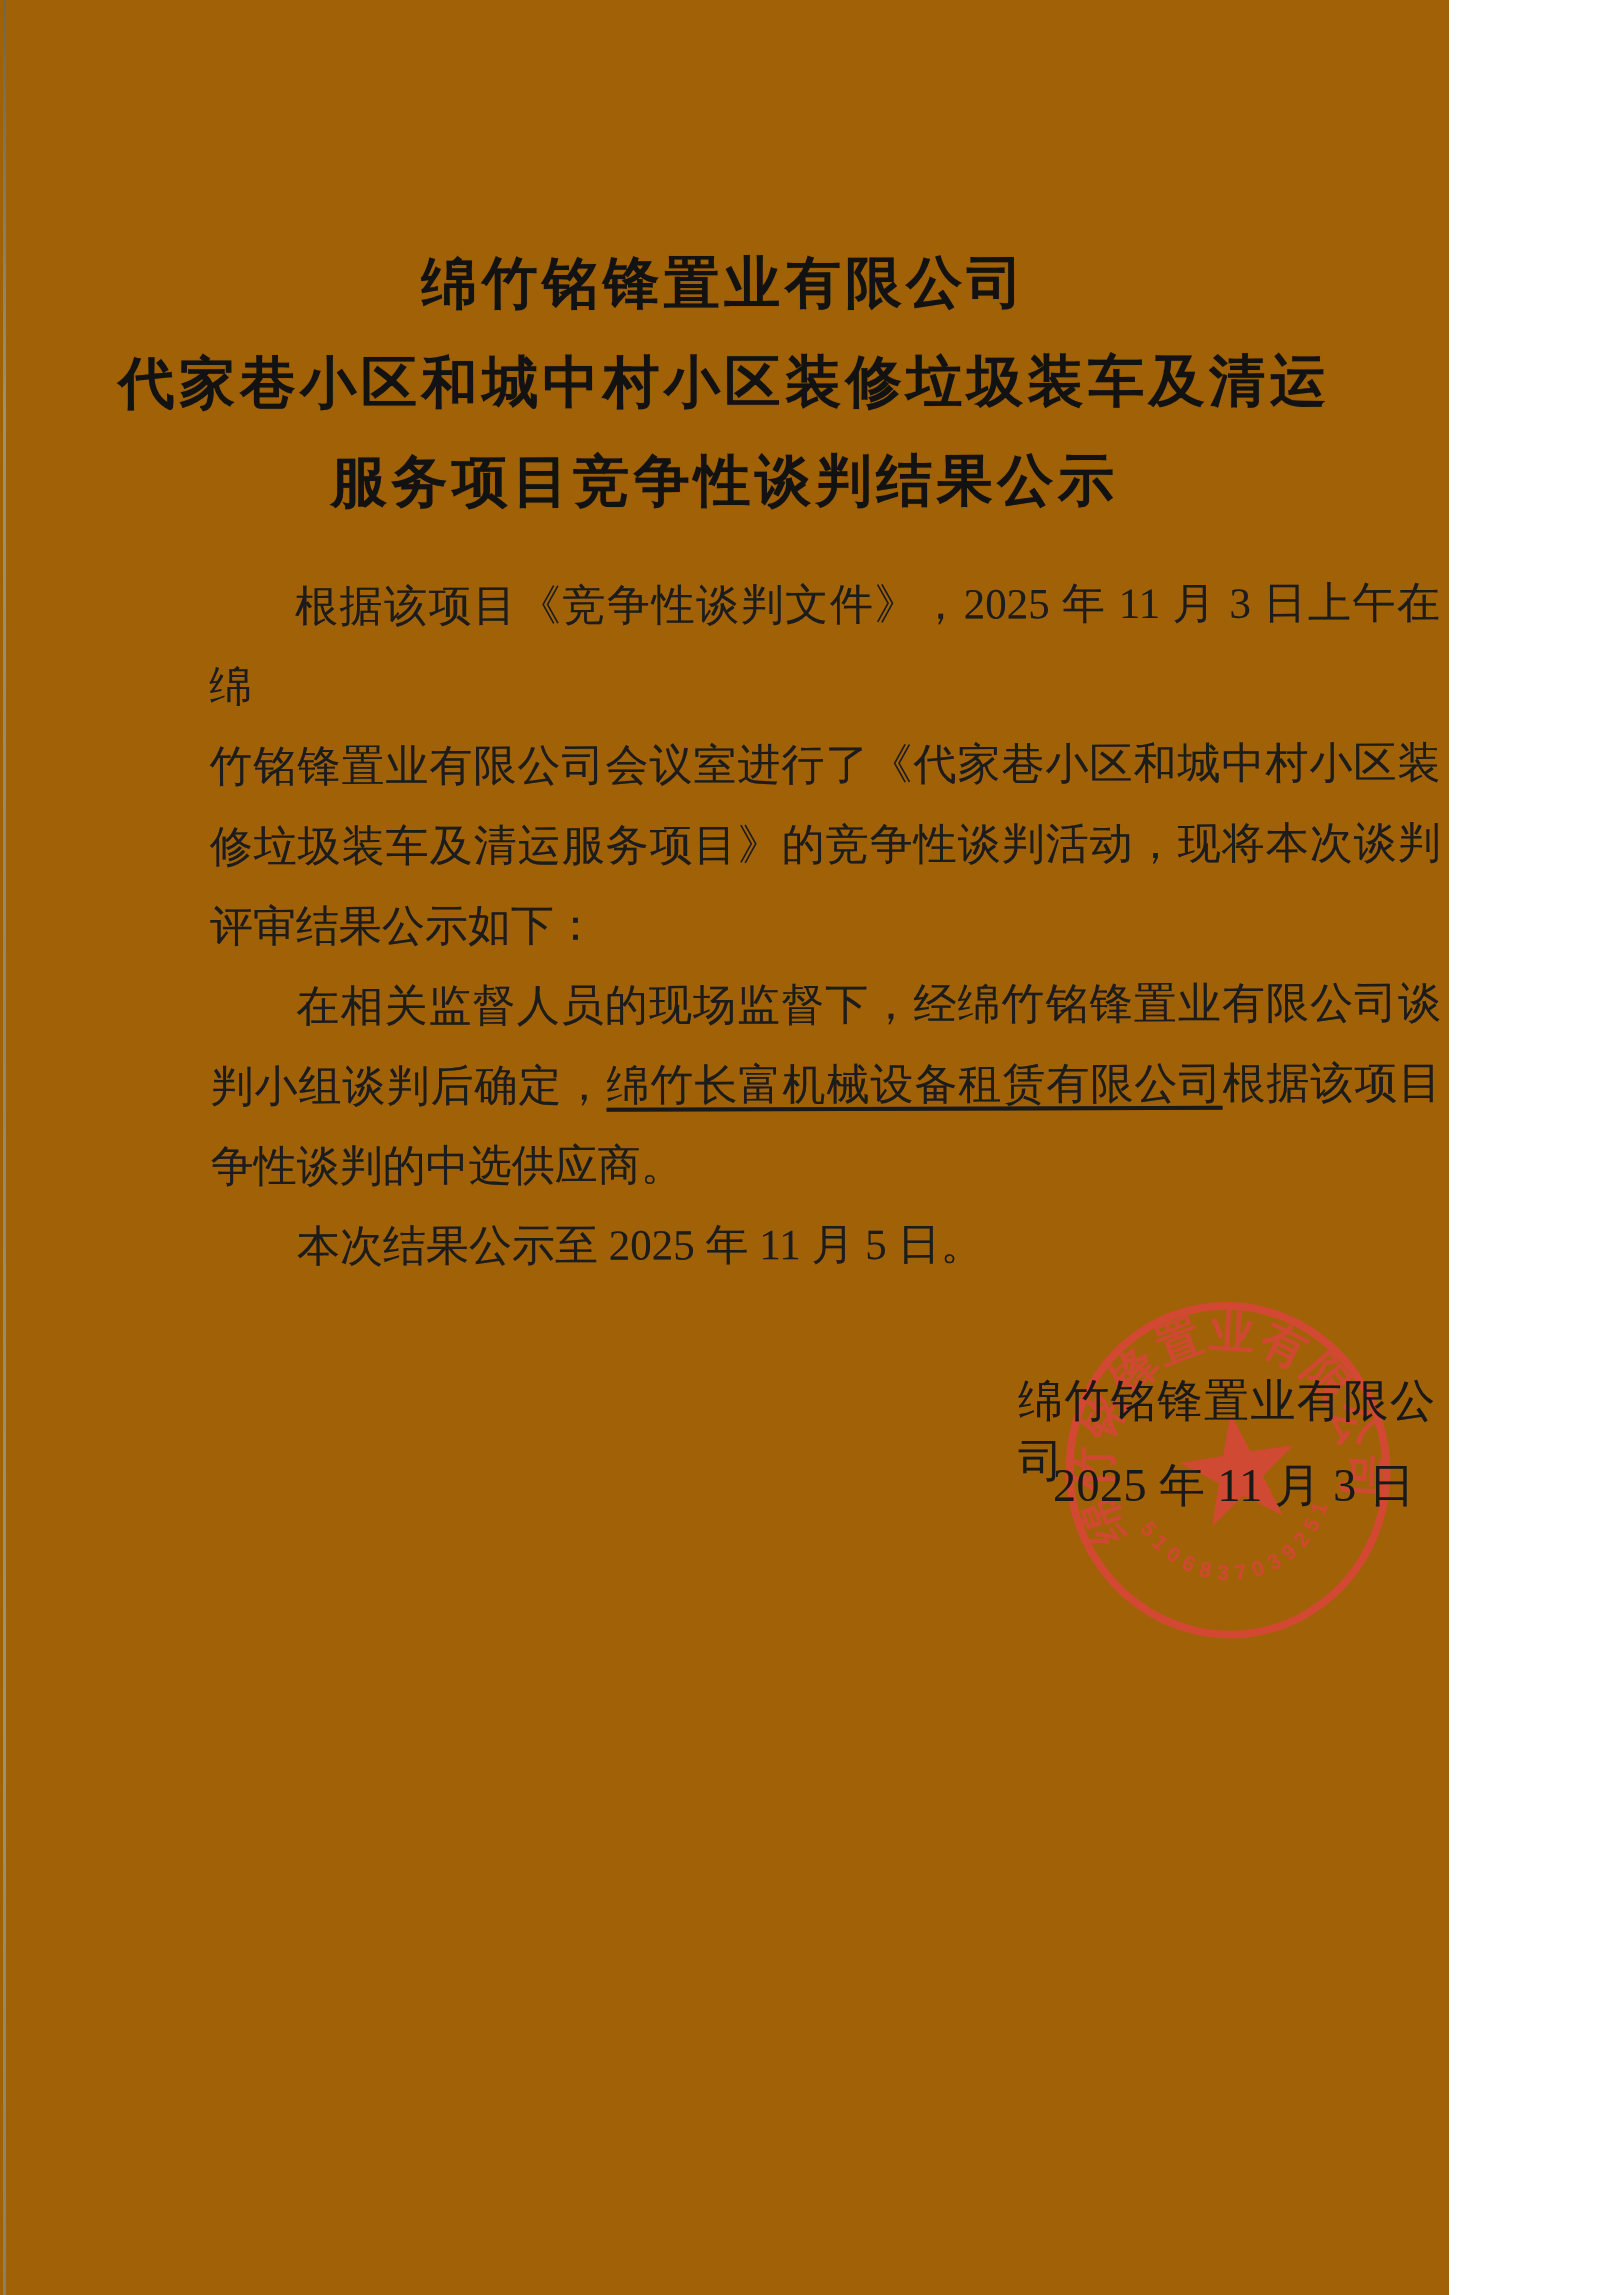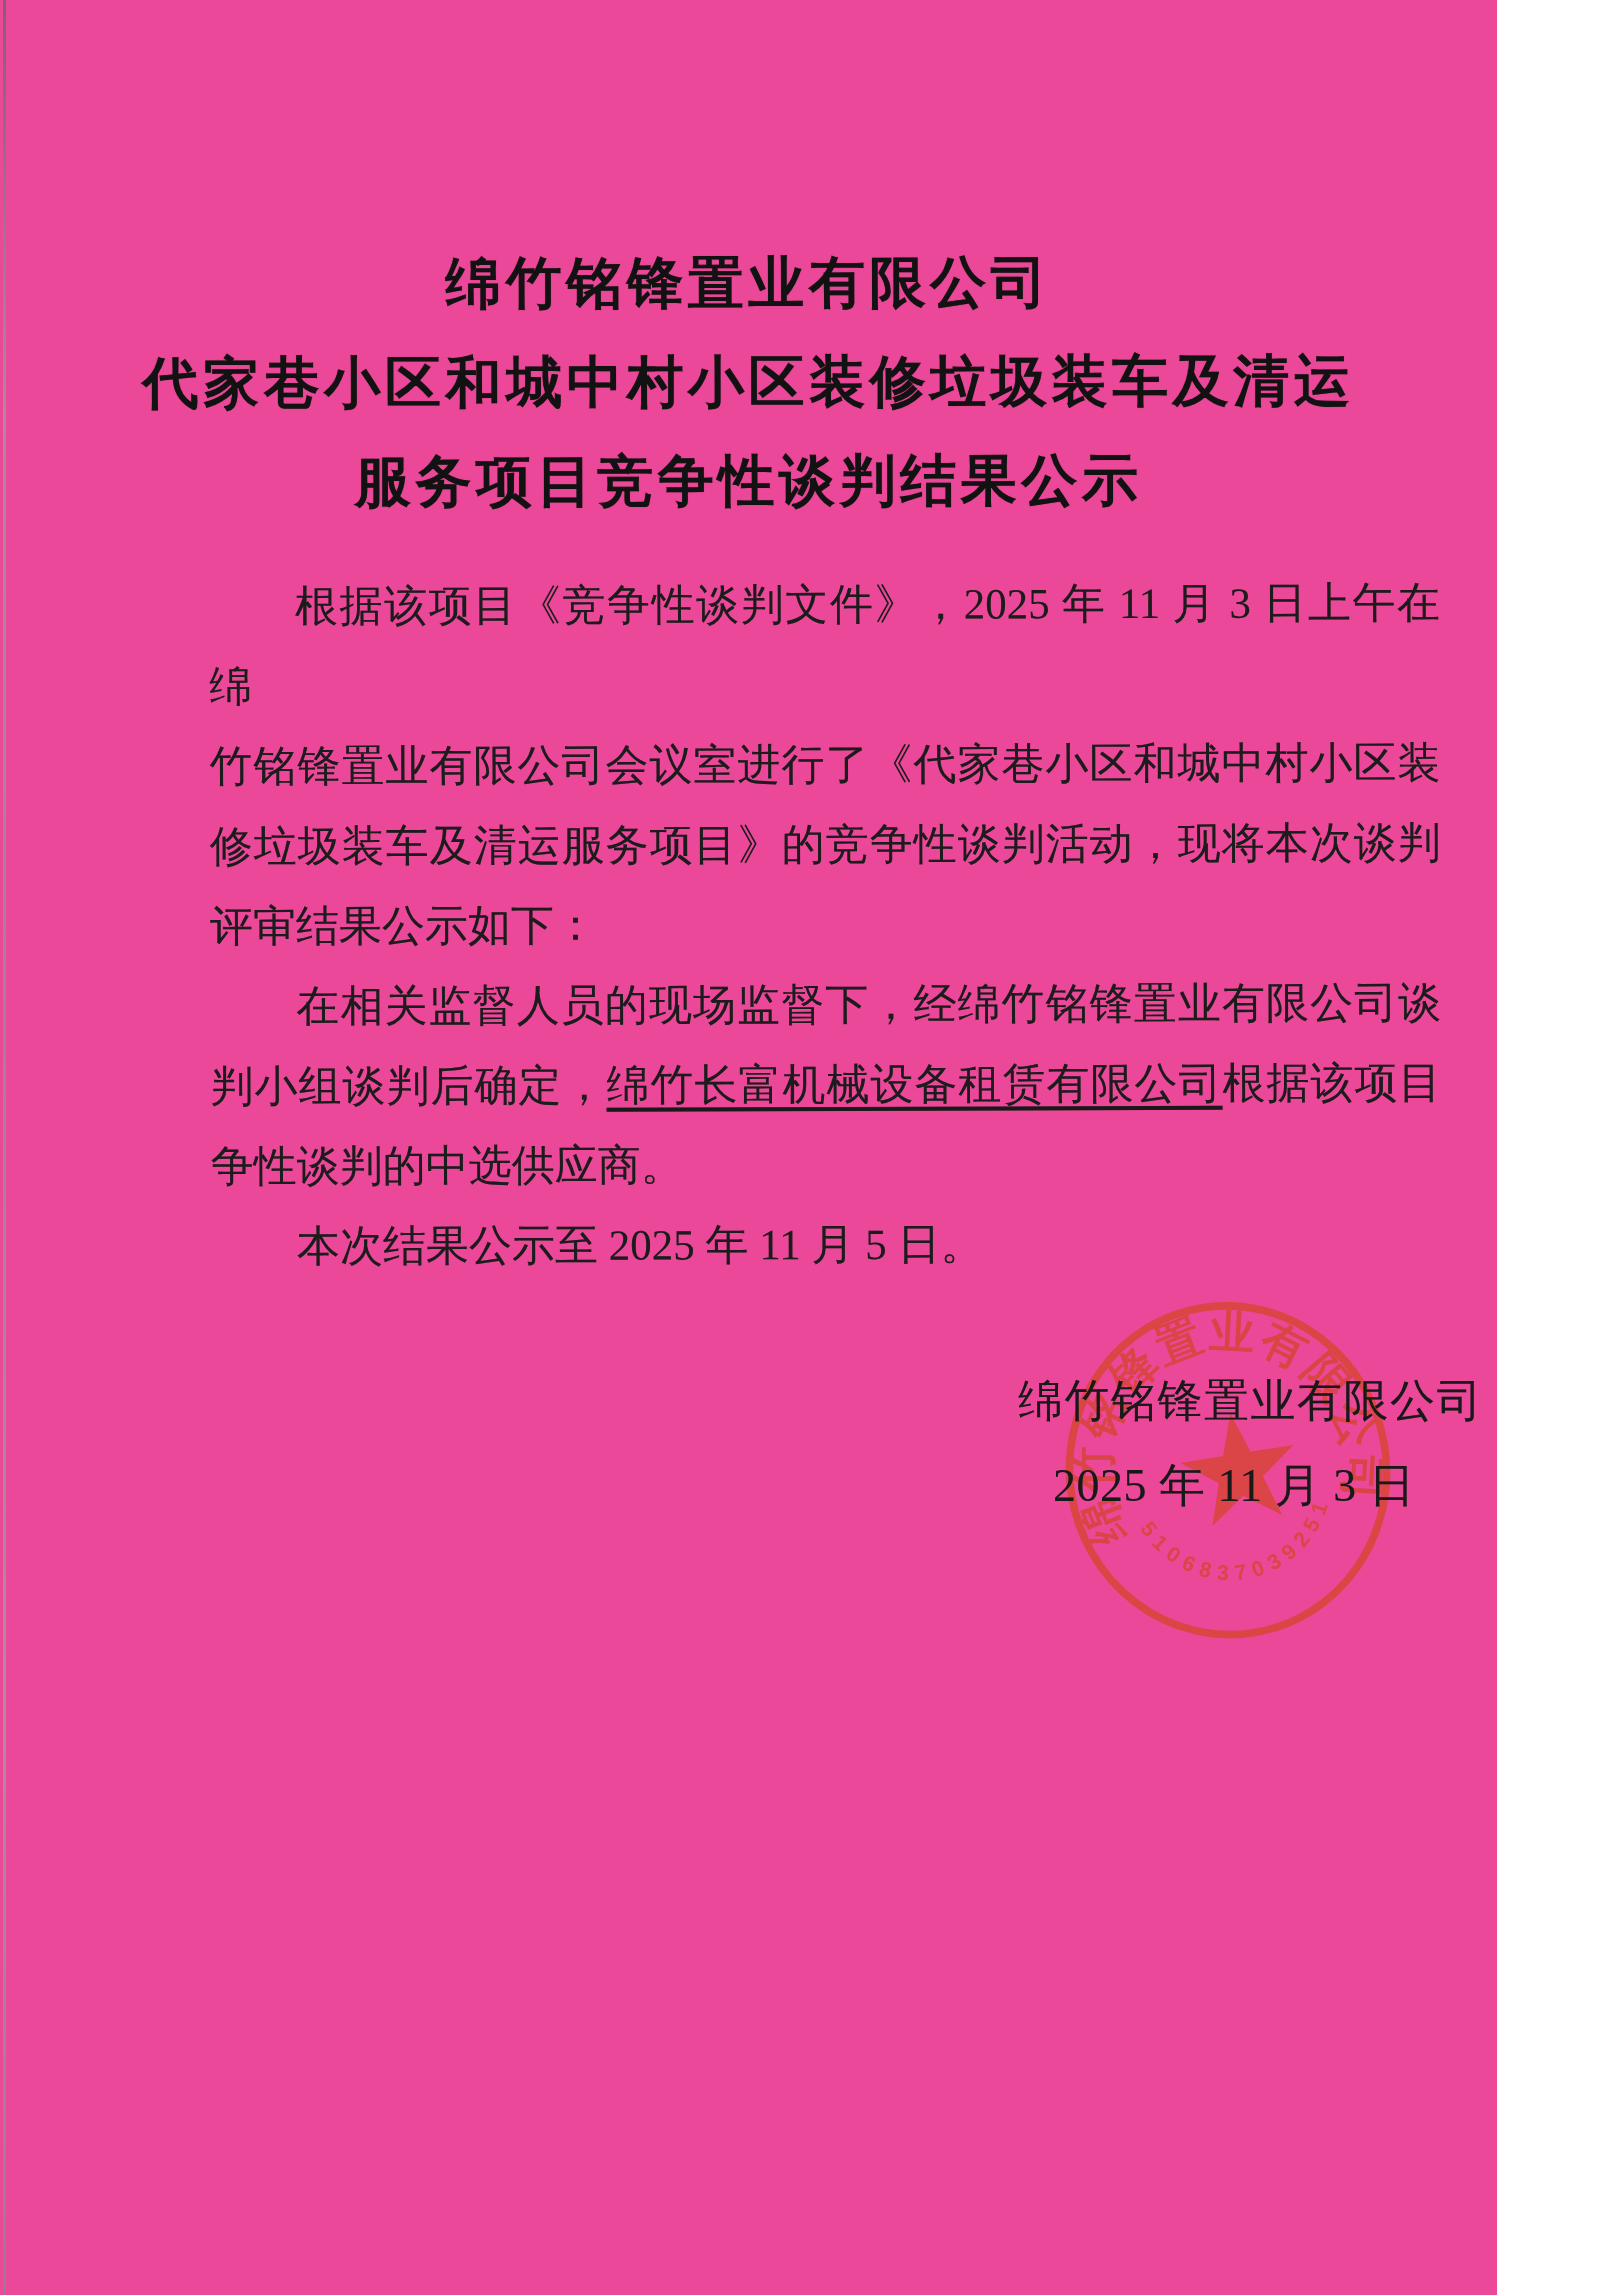--- a/index.html
+++ b/index.html
@@ -5,23 +5,22 @@
   html, body {
     margin: 0;
     padding: 0;
     background: #ffffff;
     font-family: "Liberation Serif", "DejaVu Serif", serif;
   }
   .page {
     position: relative;
     width: 1449px;
     height: 2295px;
-    background: #ec4899;
+    background: #a16207;
     overflow: hidden;
-    padding-left: 48px;
   }
   
   .scan-edge {
     position: absolute;
     left: 3.1px;
     top: 0;
     width: 3.1px;
     height: 100%;
     background: linear-gradient(to bottom, #5e686b, #96a0a0 18%, #8a9496 45%, #9aa2a2 75%, #808a8c);
     opacity: 0.75;

